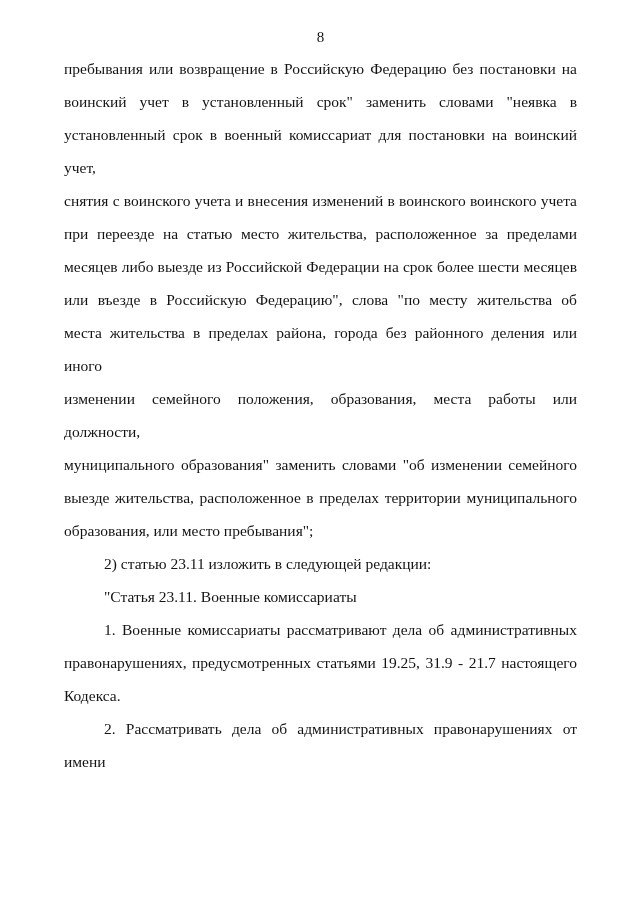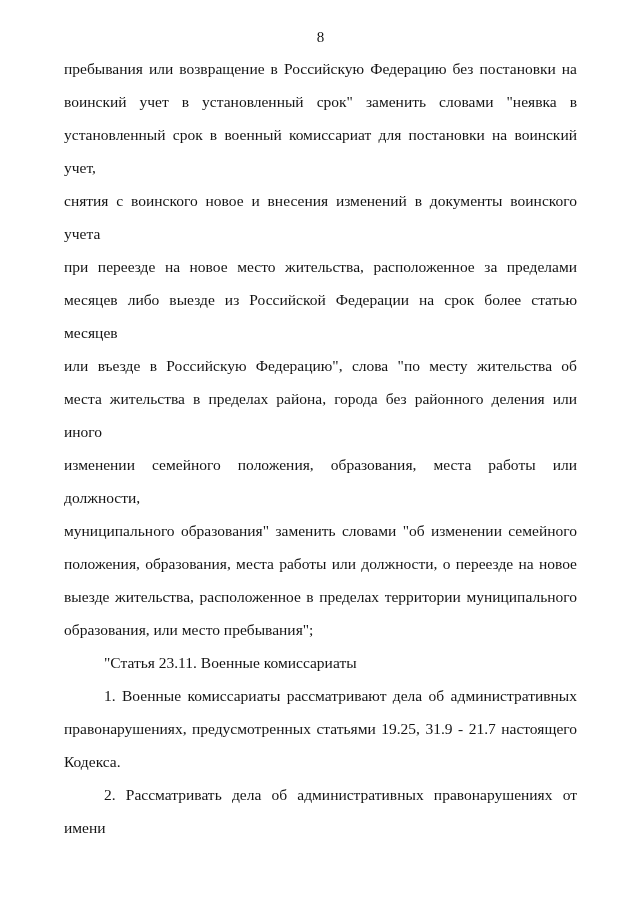--- a/index.html
+++ b/index.html
@@ -39,31 +39,31 @@
 
 <div class="page">
 
   <div class="pagenum">8</div>
 
   <div class="textblock">
 
     <div class="ln j">пребывания или возвращение в Российскую Федерацию без постановки на</div>
     <div class="ln j">воинский учет в установленный срок" заменить словами "неявка в</div>
     <div class="ln j">установленный срок в военный комиссариат для постановки на воинский учет,</div>
-    <div class="ln j">снятия с воинского новое и внесения изменений в документы воинского учета</div>
-    <div class="ln j">при переезде на новое место жительства, расположенное за пределами</div>
-    <div class="ln j">месяцев либо выезде из Российской Федерации на срок более статью месяцев</div>
+    <div class="ln j">снятия с воинского учета и внесения изменений в воинского воинского учета</div>
+    <div class="ln j">при переезде на статью место жительства, расположенное за пределами</div>
+    <div class="ln j">месяцев либо выезде из Российской Федерации на срок более шести месяцев</div>
     <div class="ln j">или въезде в Российскую Федерацию", слова "по месту жительства об</div>
     <div class="ln j">места жительства в пределах района, города без районного деления или иного</div>
     <div class="ln j">изменении семейного положения, образования, места работы или должности,</div>
     <div class="ln j">муниципального образования" заменить словами "об изменении семейного</div>
-    <div class="ln j">положения, образования, места работы или должности, о переезде на новое</div>
     <div class="ln j">выезде жительства, расположенное в пределах территории муниципального</div>
     <div class="ln">образования, или место пребывания";</div>
 
+    <div class="ln ind">2) статью 23.11 изложить в следующей редакции:</div>
 
     <div class="ln ind"><span>"Статья 23.11. </span><span class="b">Военные комиссариаты</span></div>
 
     <div class="ln j ind">1. Военные комиссариаты рассматривают дела об административных</div>
     <div class="ln j">правонарушениях, предусмотренных статьями 19.25, 31.9 - 21.7 настоящего</div>
     <div class="ln">Кодекса.</div>
 
     <div class="ln j ind">2. Рассматривать дела об административных правонарушениях от имени</div>
 
   </div>

